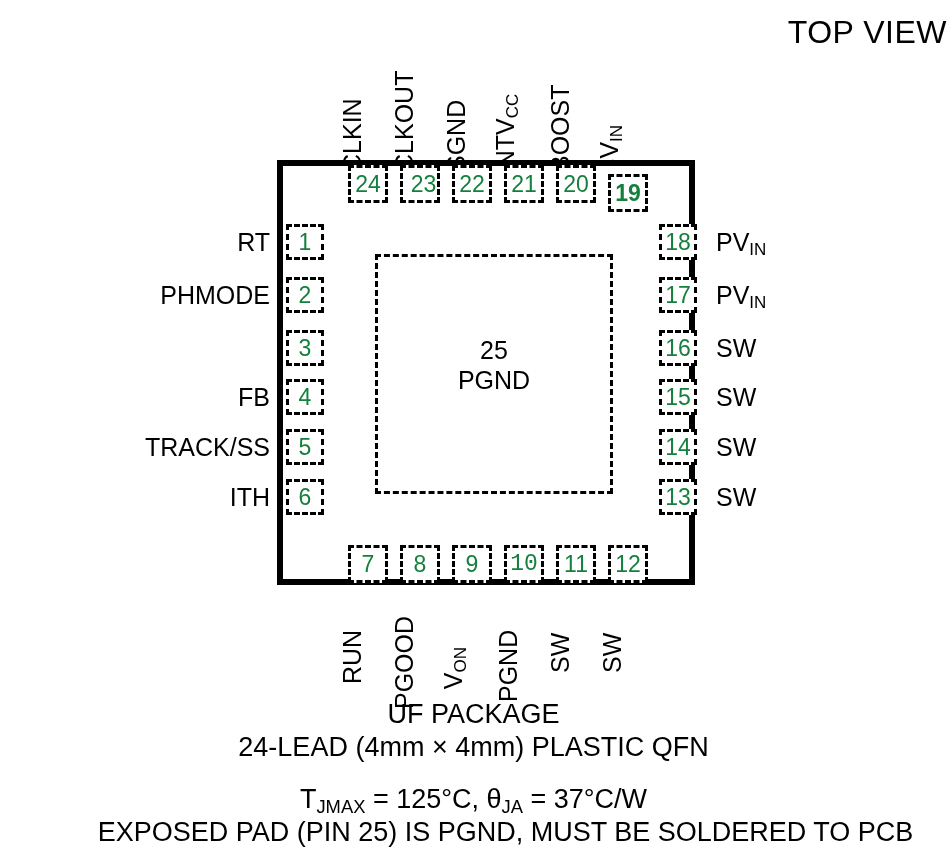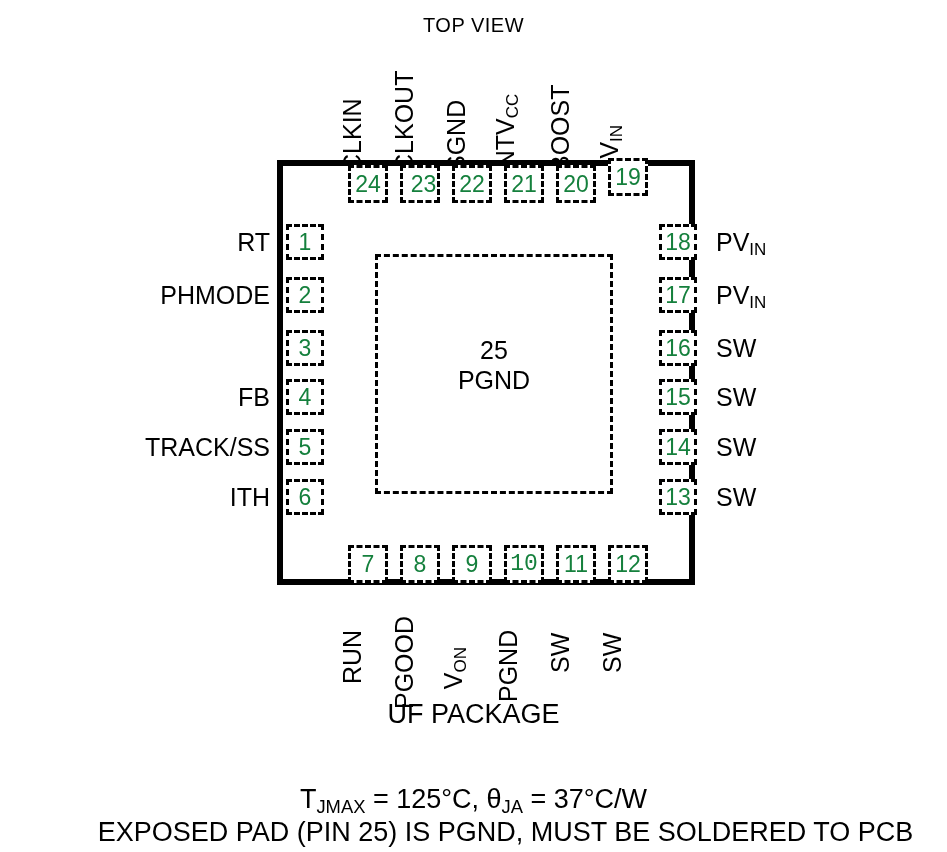--- a/index.html
+++ b/index.html
@@ -20,22 +20,22 @@
     left: 0; top: 0;
     width: 947px;
     height: 852px;
   }
   
   .top-view-title {
     position: absolute;
     left: 0;
     top: 14px;
     width: 947px;
-    text-align: center;
-    font-size: 20px;
+    text-align: right;
+    font-size: 32px;
     letter-spacing: 0.5px;
   }
   
   .package-body {
     position: absolute;
     left: 277px;
     top: 160px;
     width: 418px;
     height: 425px;
     border: 6px solid #000000;
@@ -136,21 +136,21 @@
   <div class="exposed-pad-label">
     <div>25</div>
     <div>PGND</div>
   </div>
 
   <div class="pin top" style="left:348px; top:165px;">24</div>
   <div class="pin top" style="left:400px; top:165px;padding-left:7px;">23</div>
   <div class="pin top" style="left:452px; top:165px;">22</div>
   <div class="pin top" style="left:504px; top:165px;">21</div>
   <div class="pin top" style="left:556px; top:165px;">20</div>
-  <div class="pin top" style="left:608px; top:158px;">19</div>
+  <div class="pin top" style="left:608px; top:174px;font-weight:bold;">19</div>
 
   <div class="pin left" style="left:286px; top:224px;">1</div>
   <div class="pin left" style="left:286px; top:277px;">2</div>
   <div class="pin left" style="left:286px; top:330px;">3</div>
   <div class="pin left" style="left:286px; top:379px;">4</div>
   <div class="pin left" style="left:286px; top:429px;">5</div>
   <div class="pin left" style="left:286px; top:479px;">6</div>
 
   <div class="pin-label left-side" style="left:40px; top:228px; width:230px;">RT</div>
   <div class="pin-label left-side" style="left:40px; top:281px; width:230px;">PHMODE</div>
@@ -180,16 +180,17 @@
   <div class="pin bottom" style="left:608px; top:545px;">12</div>
 
   <div class="pin-label vert" style="left:367px; top:655px;"><span>RUN</span></div>
   <div class="pin-label vert" style="left:419px; top:680px;"><span>PGOOD</span></div>
   <div class="pin-label vert" style="left:471px; top:657px;">V<sub>ON</sub></div>
   <div class="pin-label vert" style="left:523px; top:673px;"><span>PGND</span></div>
   <div class="pin-label vert" style="left:575px; top:644px;"><span>SW</span></div>
   <div class="pin-label vert" style="left:627px; top:644px;"><span>SW</span></div>
 
   <div class="caption c1">UF PACKAGE</div>
+  <div class="caption c2">24-LEAD (4mm × 4mm) PLASTIC QFN</div>
   <div class="caption c3">T<sub>JMAX</sub> = 125°C, θ<sub>JA</sub> = 37°C/W</div>
   <div class="caption c4">EXPOSED PAD (PIN 25) IS PGND, MUST BE SOLDERED TO PCB</div>
 
 </div>
 
 </body></html>

